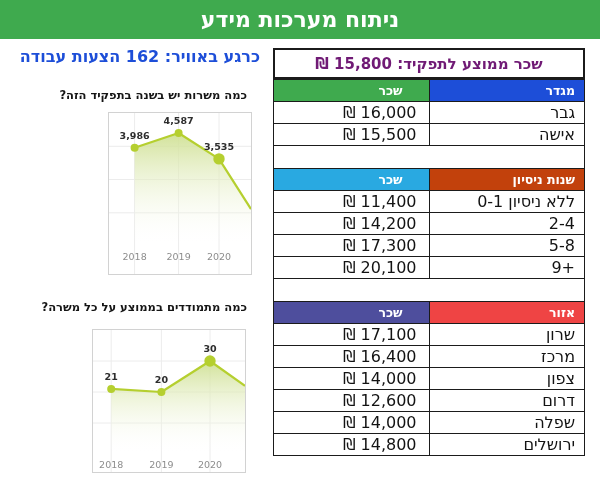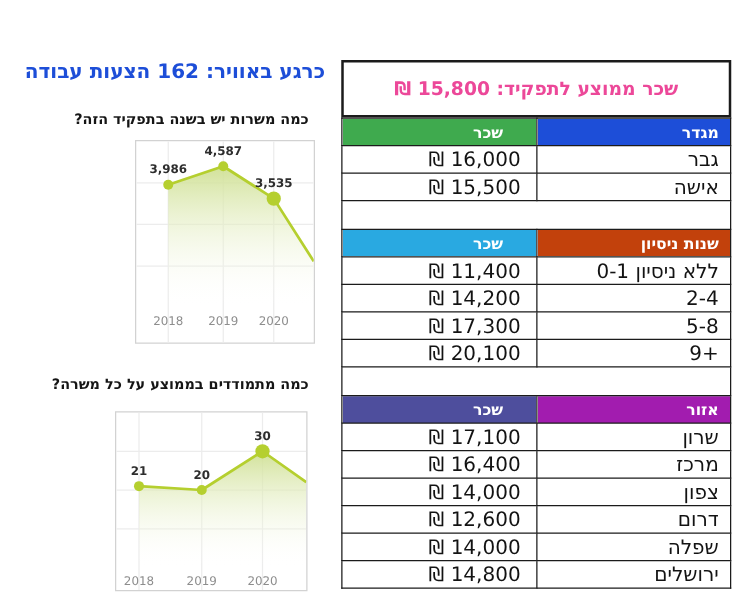--- a/index.html
+++ b/index.html
@@ -20,36 +20,39 @@
 
   .chartbox { position:absolute; border:1px solid #d2d2d2; background:#fff; }
   .c1 { left:108px; top:112px; width:144px; height:163px; }
   .c2 { left:92px;  top:329px; width:154px; height:144px; }
   .chartbox svg { display:block; }
   .chartbox text { font-family:"DejaVu Sans", sans-serif; }
   .vlabel { font-weight:bold; font-size:9.5px; fill:#2d2d2d; }
   .xlabel { font-size:9.5px; fill:#8d8d8d; }
 
   .panel { position:absolute; left:273px; top:48px; width:312px; }
-  .topbox { height:46px; border:2px solid #1b1b1b; display:flex; align-items:center;
-    justify-content:center; font-weight:bold; font-size:15px; color:#ec4899; background:#fff; }
+  .topbox { height:31px; border:2px solid #1b1b1b; display:flex; align-items:center;
+    justify-content:center; font-weight:bold; font-size:15px; color:#701a75; background:#fff; }
   table.sal { width:100%; border-collapse:collapse; table-layout:fixed; }
   .sal td { border:1px solid #1b1b1b; height:22px; font-size:16px; color:#131313;
     text-align:right; padding:0 9px 0 4px; vertical-align:middle;
     white-space:nowrap; overflow:hidden; background:#fff; }
   .sal td.hcell { color:#fff; font-weight:bold; font-size:12.5px; }
   .sal td.hsal  { padding-right:26px;margin-left:32px; }
   .sal td.scell { padding-right:12px; }
   .sal td.spacer { height:23px; }
 </style>
 </head>
 <body>
 
 <div class="stage">
 
+  <div class="banner" style="background: rgb(63, 170, 78);">
+    <span>ניתוח מערכות מידע</span>
+  </div>
 
   <div class="headline">כרגע באוויר: 162 הצעות עבודה</div>
 
   <div class="question q1">כמה משרות יש בשנה בתפקיד הזה?</div>
   <div class="chartbox c1">
     <svg width="142" height="161" viewBox="0 0 142 161">
         <defs>
           <linearGradient id="grad0" x1="0" y1="0" x2="0" y2="1">
             <stop offset="0%" stop-color="#cfe093" stop-opacity="0.95"></stop>
             <stop offset="100%" stop-color="#ffffff" stop-opacity="0"></stop>
@@ -140,21 +143,21 @@
             <td class="scell">17,300 ₪</td>
           </tr>
           <tr>
             <td class="ccell"><span style="direction: ltr; unicode-bidi: isolate;">9+</span></td>
             <td class="scell">20,100 ₪</td>
           </tr>
           <tr>
             <td colspan="2" class="spacer"></td>
           </tr>
           <tr>
-            <td class="hcell" style="background: #a21caf;">אזור</td>
+            <td class="hcell" style="background: #ef4444;">אזור</td>
             <td class="hcell hsal" style="background: rgb(78, 78, 157);">שכר</td>
           </tr>
           <tr>
             <td class="ccell"><span style="direction: rtl; unicode-bidi: isolate;">שרון</span></td>
             <td class="scell">17,100 ₪</td>
           </tr>
           <tr>
             <td class="ccell"><span style="direction: rtl; unicode-bidi: isolate;">מרכז</span></td>
             <td class="scell">16,400 ₪</td>
           </tr>

